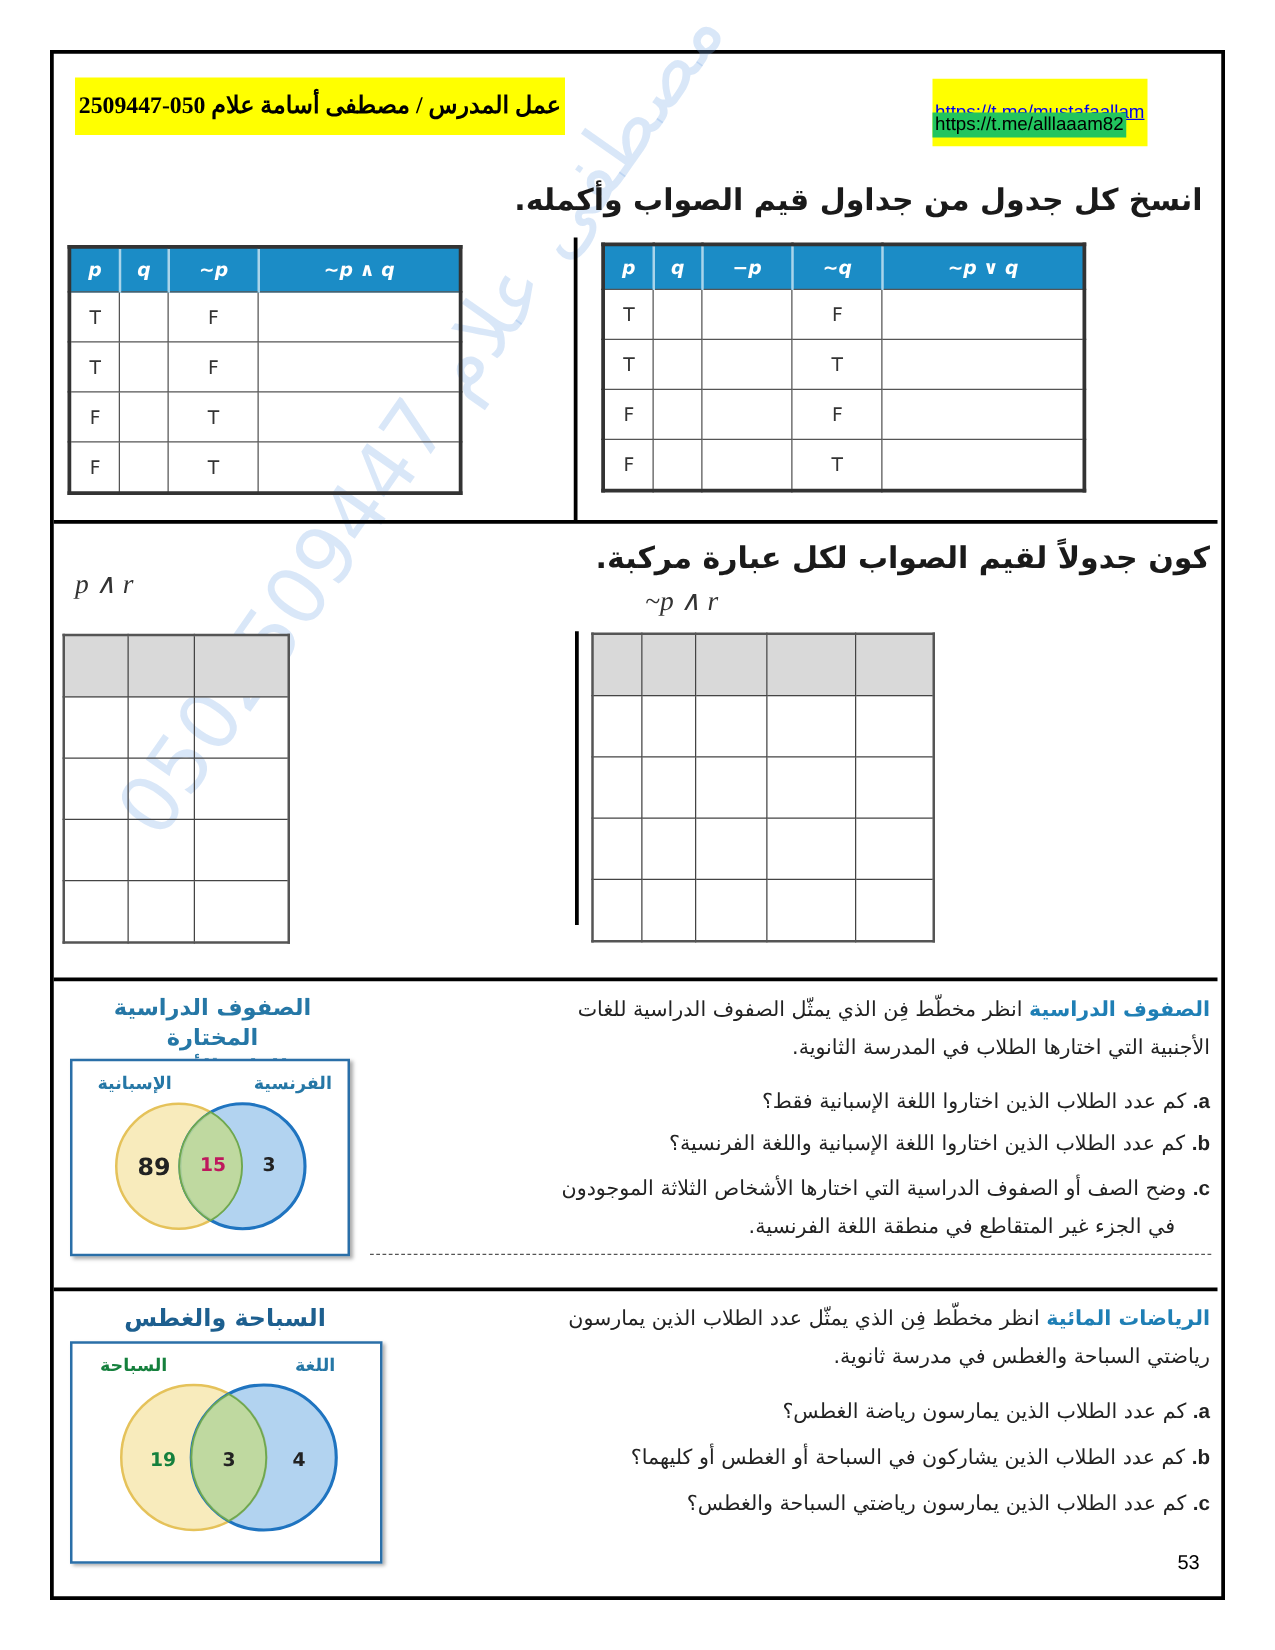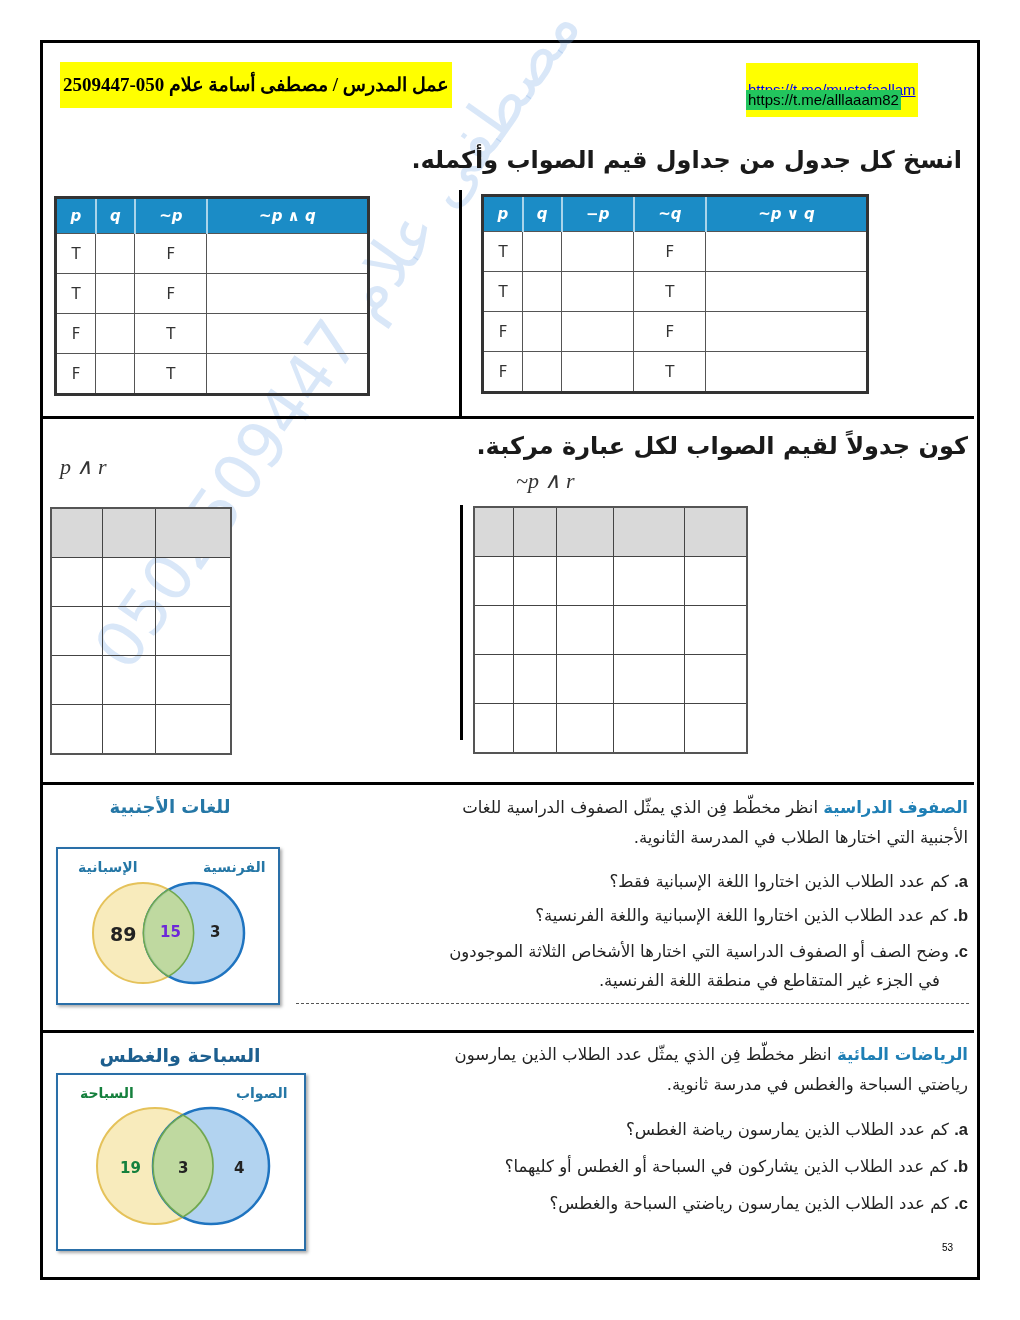--- a/index.html
+++ b/index.html
@@ -18,21 +18,21 @@
   table.blank { position:absolute; border-collapse:collapse; border:2px solid #555; }
   table.blank td { border:1.5px solid #444; height:46px; }
   table.blank tr.head td { background:#d9d9d9; }
   .formula { font-family:"Liberation Serif", serif; font-style:italic; font-size:22px; color:#333; }
   .venn-title { direction:rtl; text-align:center; font-weight:bold; color:#2577a6; font-size:18px; line-height:24px; }
   .venn-box { position:absolute; border:2px solid #2a6fa8; box-shadow:2px 2px 3px #aaa; background:#fff; }
   .q-text { direction:rtl; font-size:16.5px; color:#222; white-space:nowrap; line-height:30px; }
   .q-text .kw { color:#1f7fb5; font-weight:bold; }
   .q-letter { font-weight:bold; font-family:"Liberation Sans", sans-serif; }
   .dashed { position:absolute; border-top:1.5px dashed #555; height:0; }
-  .page-num { font-family:"Liberation Sans", sans-serif; font-size:10px; }
+  .page-num { font-family:"Liberation Sans", sans-serif; font-size:16px; }
   .watermark { position:absolute; left:80px; top:640px; transform:rotate(-55deg); transform-origin:left top; font-size:64px; color:rgba(120,170,230,0.28); white-space:nowrap; direction:rtl; pointer-events:none; }
 </style>
 </head>
 <body>
 
 <div class="page-border"></div>
 
 <div class="watermark">مصطفى علام 0502509447</div>
 
 <div class="abs teacher-banner">عمل المدرس / مصطفى أسامة علام 050-2509447</div>
@@ -192,32 +192,33 @@
         <td></td>
         <td></td>
         <td></td>
       </tr>
 </tbody>
   </table>
 
 <div class="hline" style="left:43px; top:782px; width:931px;"></div>
 
 <div class="abs venn-title" style="left:56px; top:795px; width:228px;">
+  <div>الصفوف الدراسية المختارة</div>
   <div>للغات الأجنبية</div>
 </div>
 <div class="venn-box" style="left:56px; top:847px; width:220px; height:154px;">
   <svg width="220" height="154" viewBox="0 0 220 154">
     <circle cx="85" cy="84" r="50" fill="#f6e4a6" fill-opacity="0.75" stroke="#e5c25a" stroke-width="2"></circle>
     <circle cx="136" cy="84" r="50" fill="#7fb6e6" fill-opacity="0.6" stroke="#1f74c0" stroke-width="2.5"></circle>
     <path d="M110.5 40.6 A50 50 0 0 1 110.5 127.4 A50 50 0 0 1 110.5 40.6 Z" fill="#c2dc96" fill-opacity="0.85" stroke="#6ea84f" stroke-width="1.5"></path>
   </svg>
   <div class="abs" style="left:20px; top:10px; font-weight:bold; font-size:14px; color:#2577a6;">الإسبانية</div>
   <div class="abs" style="left:145px; top:10px; font-weight:bold; font-size:14px; color:#2577a6;">الفرنسية</div>
   <div class="abs" style="left:52px; top:74px; font-weight:bold; font-size:19px; color:#222;">89</div>
-  <div class="abs" style="left:102px; top:74px; font-weight:bold; font-size:15px; color:#6d28d9;">15</div>
+  <div class="abs" style="left:102px; top:74px; font-weight:bold; font-size:15px; color:#be185d;">15</div>
   <div class="abs" style="left:152px; top:74px; font-weight:bold; font-size:15px; color:#222;">3</div>
 </div>
 
 <div class="abs q-text" style="right:52px; top:793px;">
   <span class="kw">الصفوف الدراسية</span><span> انظر مخطّط فِن الذي يمثّل الصفوف الدراسية للغات</span>
 </div>
 <div class="abs q-text" style="right:52px; top:823px;">الأجنبية التي اختارها الطلاب في المدرسة الثانوية.</div>
 <div class="abs q-text" style="right:52px; top:866px;">
   <span class="q-letter">a.</span><span> كم عدد الطلاب الذين اختاروا اللغة الإسبانية فقط؟</span>
 </div>
@@ -233,21 +234,21 @@
 <div class="hline" style="left:43px; top:1030px; width:931px;"></div>
 
 <div class="abs venn-title" style="left:60px; top:1043px; width:240px; font-size:19px; color:#1d5f8f;">السباحة والغطس</div>
 <div class="venn-box" style="left:56px; top:1073px; width:246px; height:174px;">
   <svg width="246" height="174" viewBox="0 0 246 174">
     <circle cx="97" cy="91" r="58" fill="#f6e4a6" fill-opacity="0.75" stroke="#e5c25a" stroke-width="2"></circle>
     <circle cx="153" cy="91" r="58" fill="#7fb6e6" fill-opacity="0.6" stroke="#1f74c0" stroke-width="2.5"></circle>
     <path d="M125 40.2 A58 58 0 0 1 125 141.8 A58 58 0 0 1 125 40.2 Z" fill="#c2dc96" fill-opacity="0.85" stroke="#6ea84f" stroke-width="1.5"></path>
   </svg>
   <div class="abs" style="left:22px; top:10px; font-weight:bold; font-size:14px; color:#15803d;">السباحة</div>
-  <div class="abs" style="left:178px; top:10px; font-weight:bold; font-size:14px; color:#2577a6;">الصواب</div>
+  <div class="abs" style="left:178px; top:10px; font-weight:bold; font-size:14px; color:#2577a6;">اللغة</div>
   <div class="abs" style="left:62px; top:84px; font-weight:bold; font-size:15px; color:#15803d;">19</div>
   <div class="abs" style="left:120px; top:84px; font-weight:bold; font-size:15px; color:#222;">3</div>
   <div class="abs" style="left:176px; top:84px; font-weight:bold; font-size:15px; color:#222;">4</div>
 </div>
 
 <div class="abs q-text" style="right:52px; top:1040px;margin-left:33px;">
   <span class="kw">الرياضات المائية</span><span> انظر مخطّط فِن الذي يمثّل عدد الطلاب الذين يمارسون</span>
 </div>
 <div class="abs q-text" style="right:52px; top:1070px;">رياضتي السباحة والغطس في مدرسة ثانوية.</div>
 <div class="abs q-text" style="right:52px; top:1114px;">

